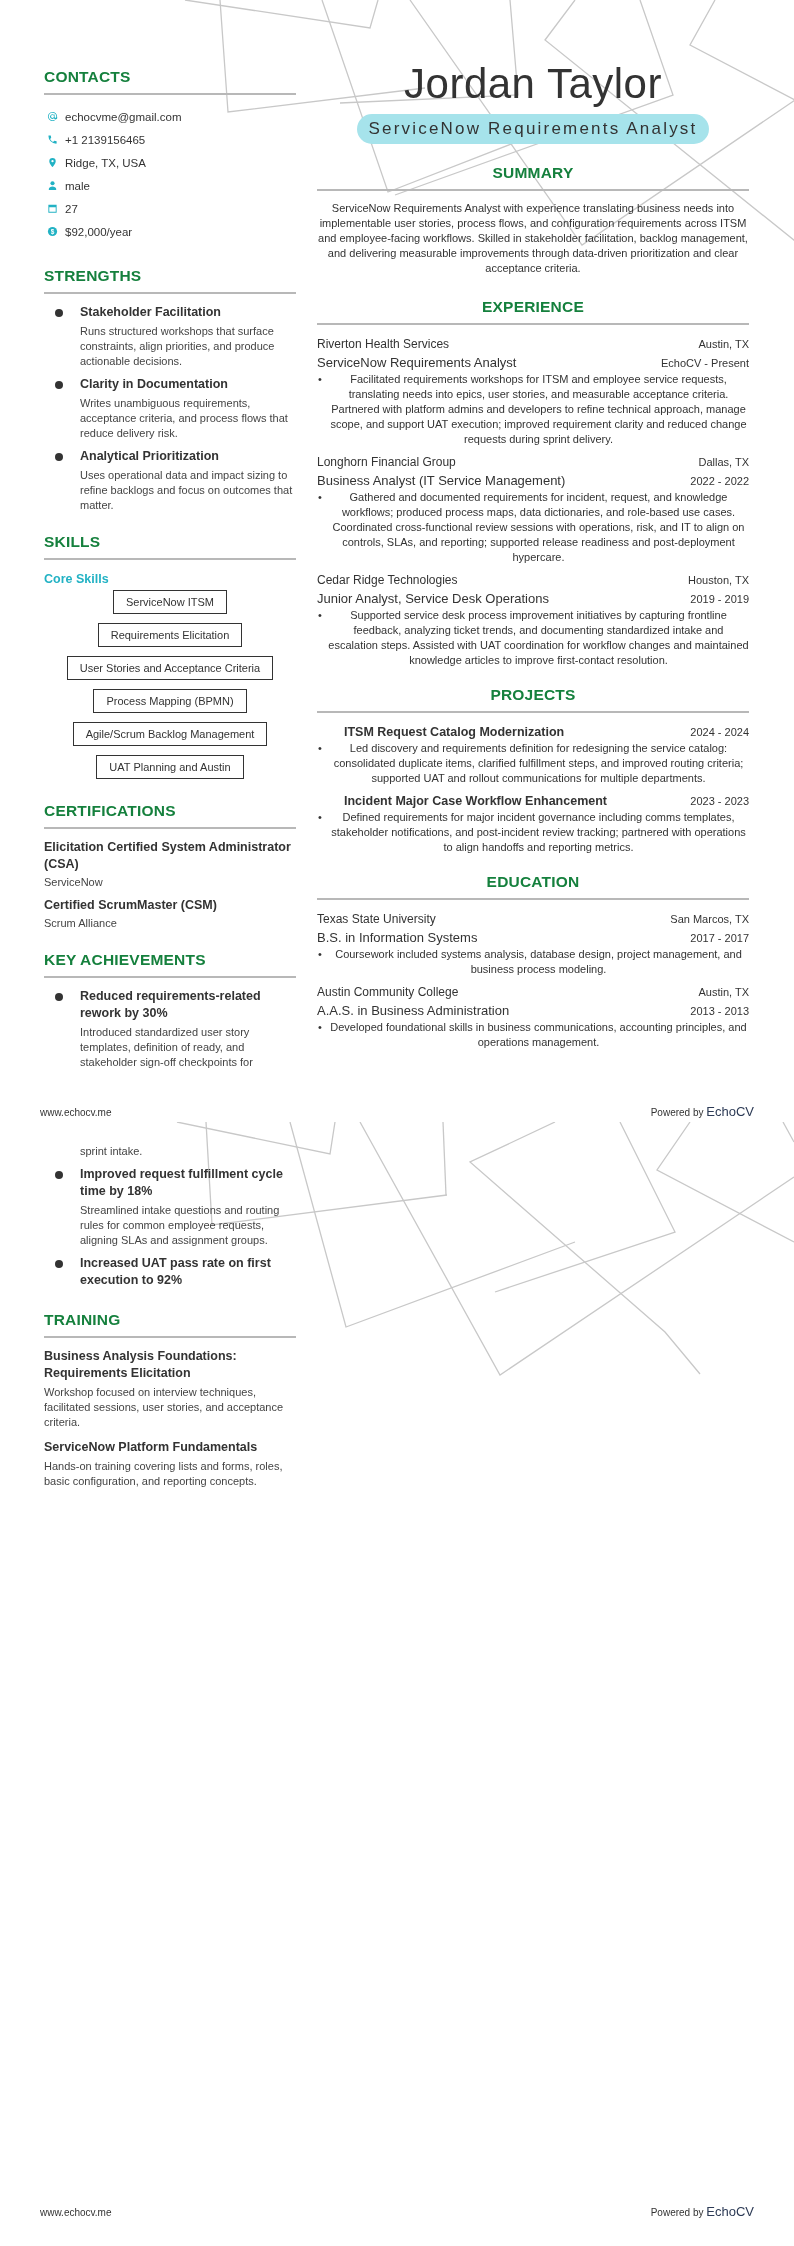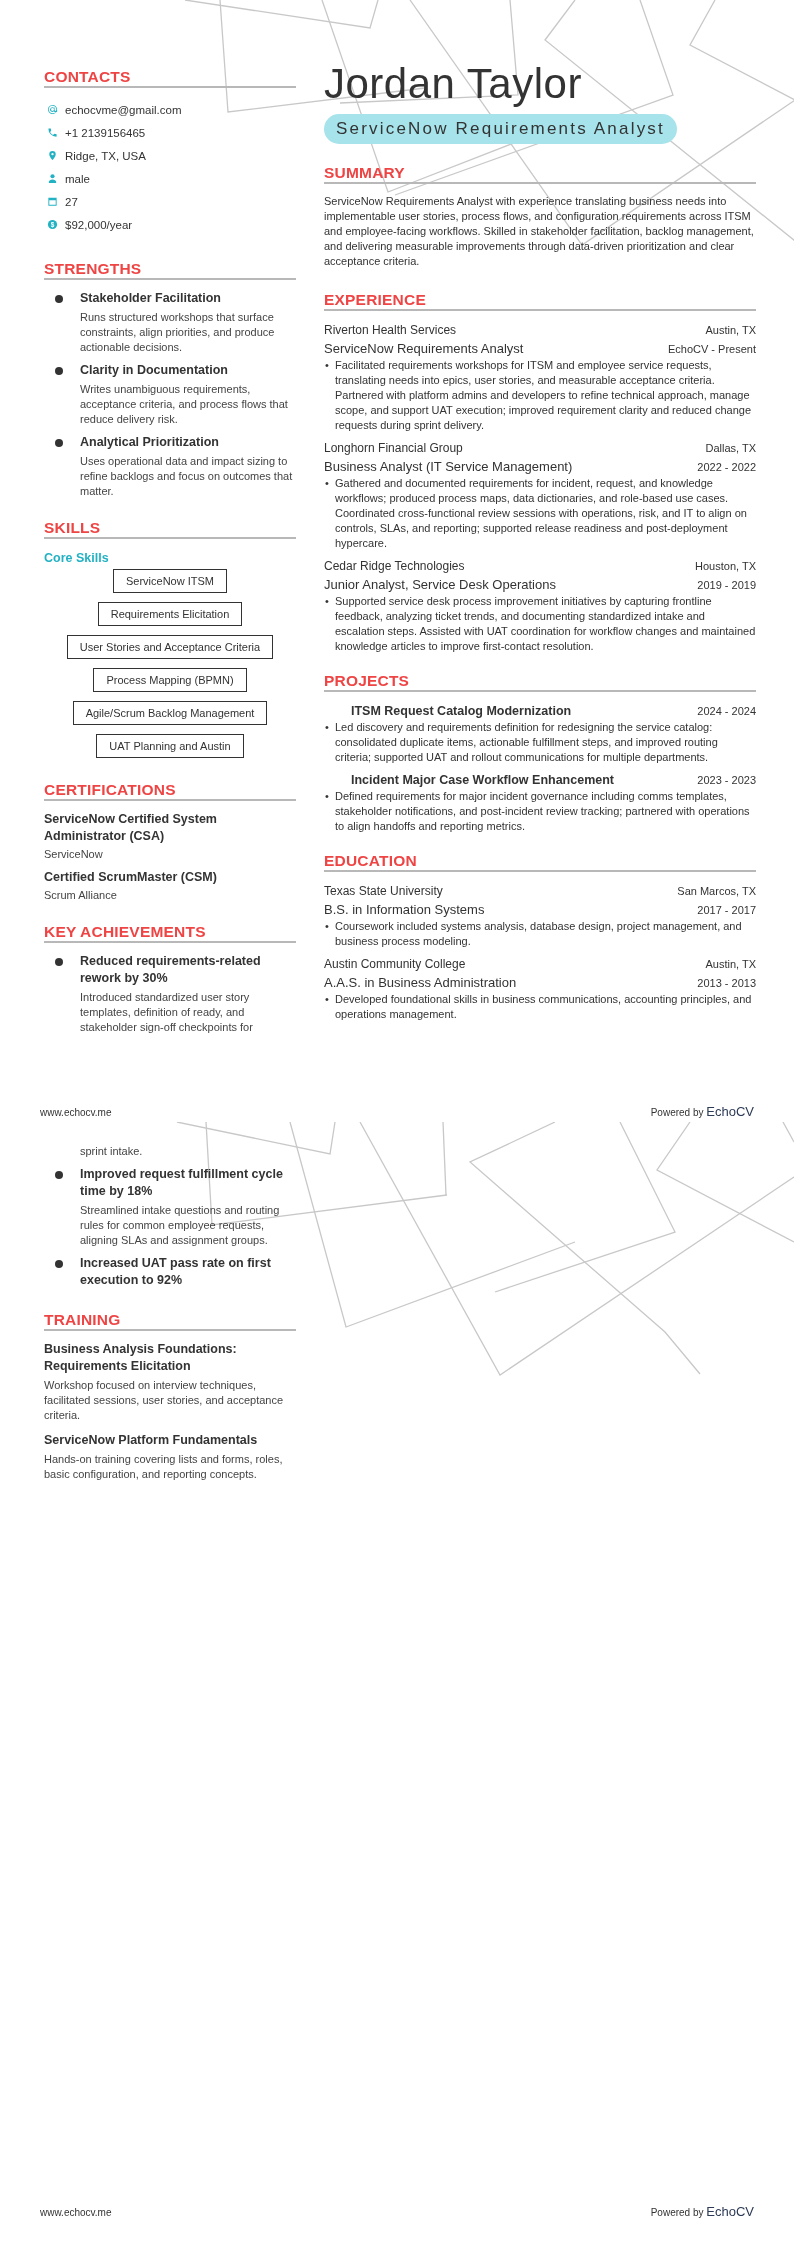--- a/index.html
+++ b/index.html
@@ -7,23 +7,23 @@
   body { font-family: "Liberation Sans", "DejaVu Sans", sans-serif; color: #333; position: relative; height: 2246px; overflow: hidden; }
 
   .deco { position: absolute; left: 0; width: 794px; pointer-events: none; z-index: 0; }
   .deco polyline { fill: none; stroke: #c8c8c8; stroke-width: 1.3; }
 
   .page { position: absolute; left: 0; width: 794px; z-index: 1; }
   .page1 { top: 0; height: 1122px; }
   .page2 { top: 1098px; height: 1124px; }
 
   .left { position: absolute; left: 44px; width: 252px; }
-  .right { position: absolute; left: 324px; width: 432px; }
-
-  .sec-title { font-size: 15.5px; font-weight: 700; color: #ef4444; letter-spacing: 0.2px; border-bottom: 2.5px solid #b8b8b8; margin-bottom: 10px; }
+  .right { position: absolute; left: 317px; width: 432px; text-align: center; }
+
+  .sec-title { font-size: 15.5px; font-weight: 700; color: #15803d; letter-spacing: 0.2px; padding-bottom: 7px; border-bottom: 2.5px solid #b8b8b8; margin-bottom: 10px; }
 
   
   .contact { display: flex; align-items: center; height: 23px; font-size: 11.5px; color: #333; }
   .contact .ic { width: 12px; height: 12px; margin-right: 7px; margin-left: 2px; display: inline-flex; align-items: center; justify-content: center; }
   .contact svg { width: 11px; height: 11px; fill: #22b2c4; }
 
   
   .bul-item { position: relative; padding-left: 36px; margin-bottom: 7px; }
   .bul-item .dot { position: absolute; left: 11px; top: 5px; width: 8px; height: 8px; border-radius: 50%; background: #333; }
   .bul-title { font-size: 12.5px; font-weight: 700; color: #333; line-height: 17px; margin-bottom: 3px; }
@@ -171,21 +171,21 @@
         <span class="chip">Requirements Elicitation</span>
         <span class="chip">User Stories and Acceptance Criteria</span>
         <span class="chip">Process Mapping (BPMN)</span>
         <span class="chip">Agile/Scrum Backlog Management</span>
         <span class="chip">UAT Planning and Austin</span>
       </div>
     </section>
 
     <section style="margin-top:14px">
       <div class="sec-title">CERTIFICATIONS</div>
-      <div class="cert-name">ServiceNow Certified System Administrator (CSA)</div>
+      <div class="cert-name">Elicitation Certified System Administrator (CSA)</div>
       <div class="cert-org">ServiceNow</div>
       <div class="cert-name">Certified ScrumMaster (CSM)</div>
       <div class="cert-org">Scrum Alliance</div>
     </section>
 
     <section style="margin-top:22px">
       <div class="sec-title">KEY ACHIEVEMENTS</div>
       <div class="bul-item">
         <span class="dot"></span>
         <div class="bul-title">Reduced requirements-related rework by 30%</div>
@@ -250,21 +250,21 @@
     </section>
 
     <section style="margin-top:18px">
       <div class="sec-title">PROJECTS</div>
       <div class="entry">
         <div class="row">
             <span class="proj-name">ITSM Request Catalog Modernization</span>
             <span class="dates">2024 - 2024</span>
           </div>
         <ul class="bullets">
-            <li>Led discovery and requirements definition for redesigning the service catalog: consolidated duplicate items, actionable fulfillment steps, and improved routing criteria; supported UAT and rollout communications for multiple departments.</li>
+            <li>Led discovery and requirements definition for redesigning the service catalog: consolidated duplicate items, clarified fulfillment steps, and improved routing criteria; supported UAT and rollout communications for multiple departments.</li>
           </ul>
       </div>
       <div class="entry">
         <div class="row">
             <span class="proj-name">Incident Major Case Workflow Enhancement</span>
             <span class="dates">2023 - 2023</span>
           </div>
         <ul class="bullets">
             <li>Defined requirements for major incident governance including comms templates, stakeholder notifications, and post-incident review tracking; partnered with operations to align handoffs and reporting metrics.</li>
           </ul>

